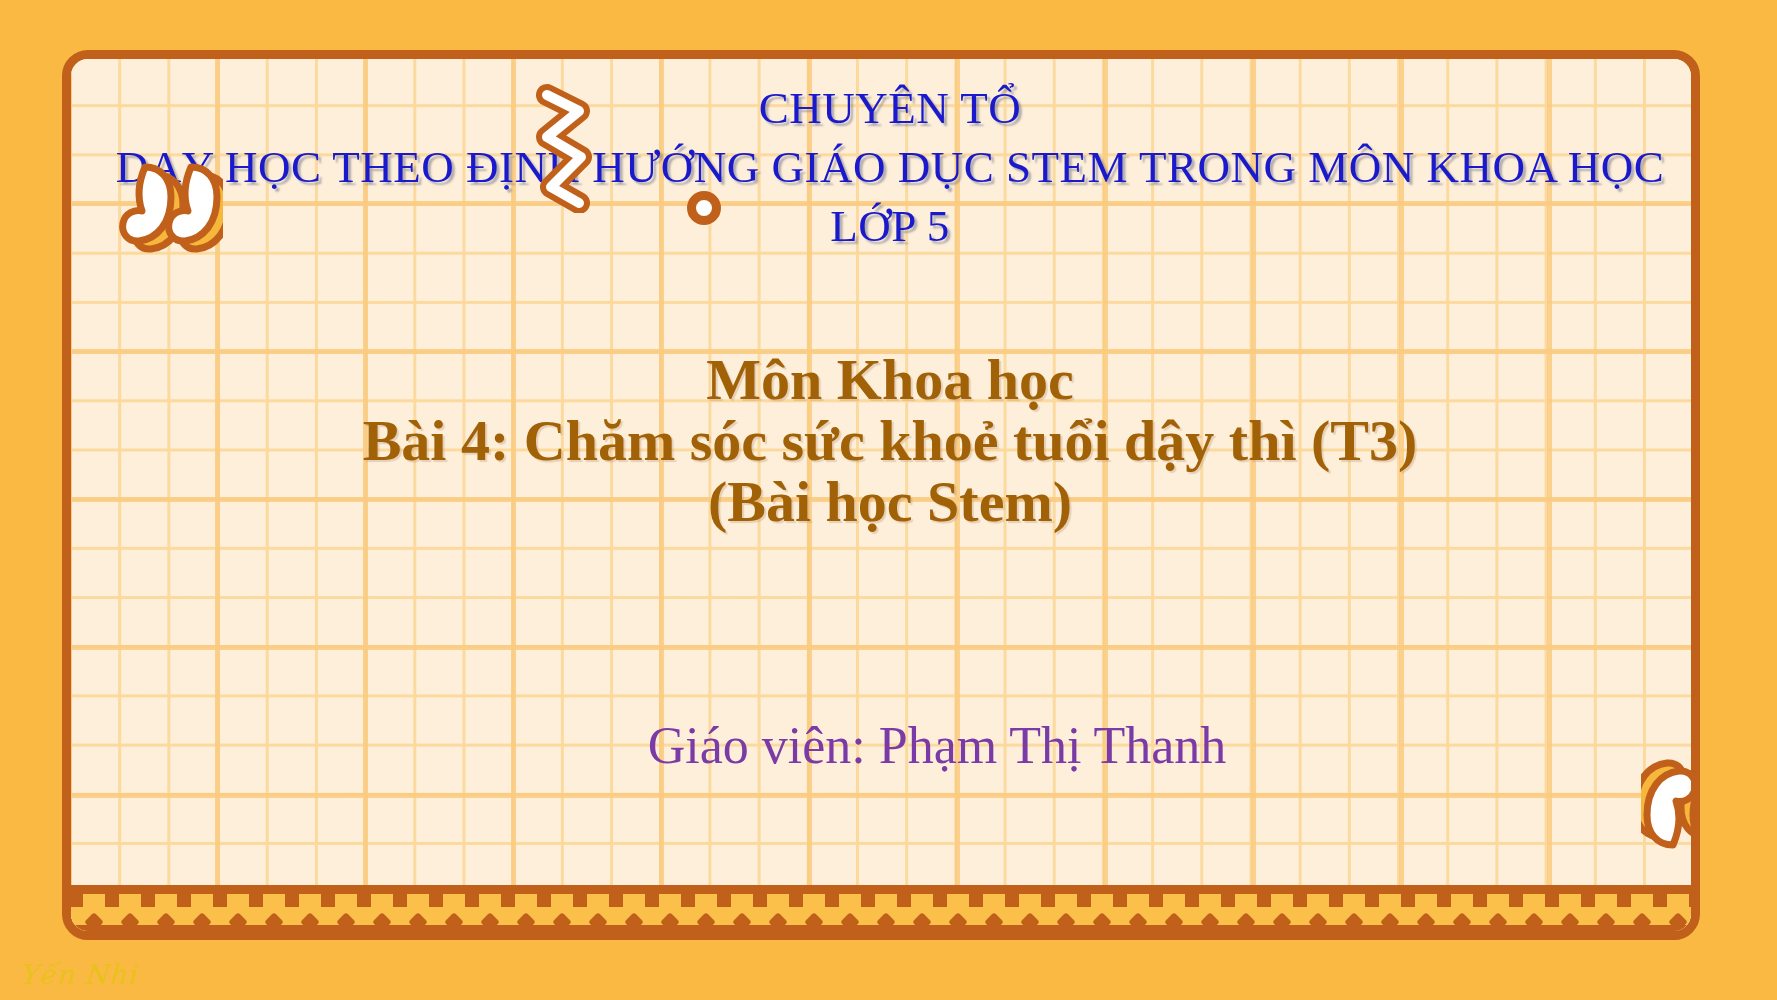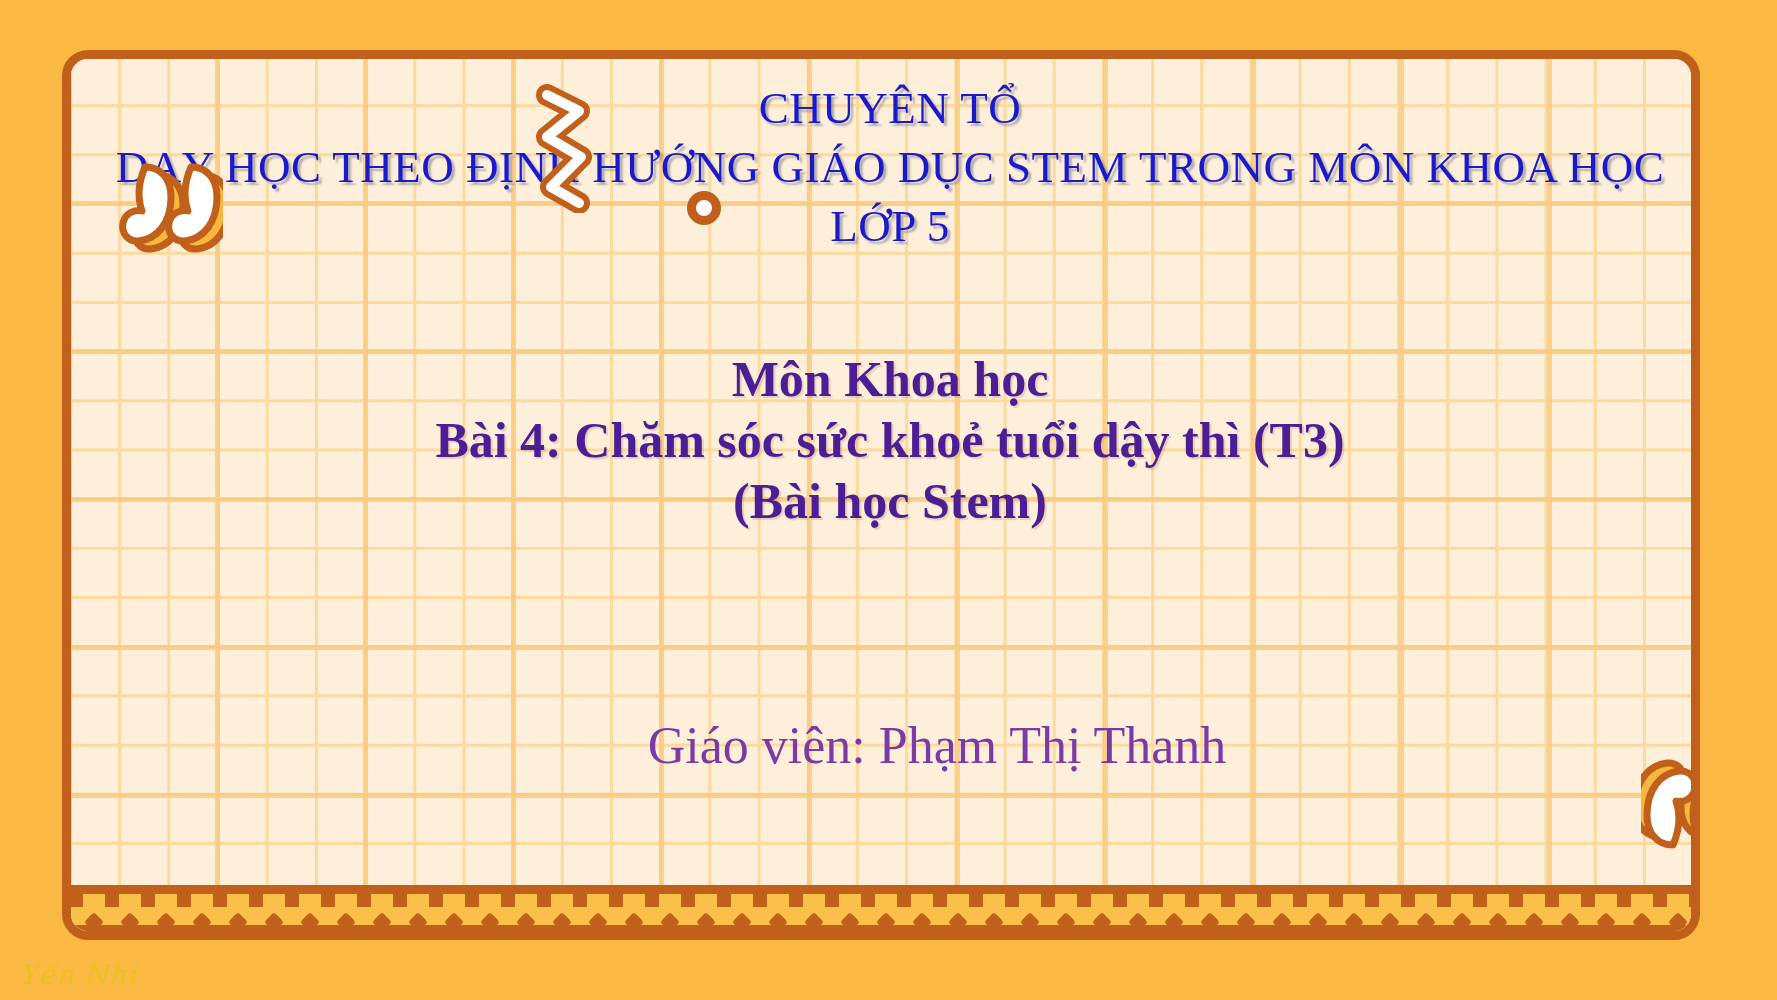--- a/index.html
+++ b/index.html
@@ -99,23 +99,23 @@
     letter-spacing:.5px;
     text-shadow:3px 3px 2px rgba(120,120,140,.55);
     white-space:pre-line;
   }
 
   .subject-block{
     position:absolute;
     left:40px;right:40px;
     top:290px;
     text-align:center;
-    color:#4c1d95;
+    color:#a16207;
     font-weight:bold;
-    font-size:50px;
+    font-size:58px;
     line-height:61px;
     text-shadow:2px 2px 1px rgba(190,150,120,.35);
     white-space:pre-line;
   }
 
   .teacher-block{
     position:absolute;
     left:0;right:0;
     top:655px;
     text-align:center;

